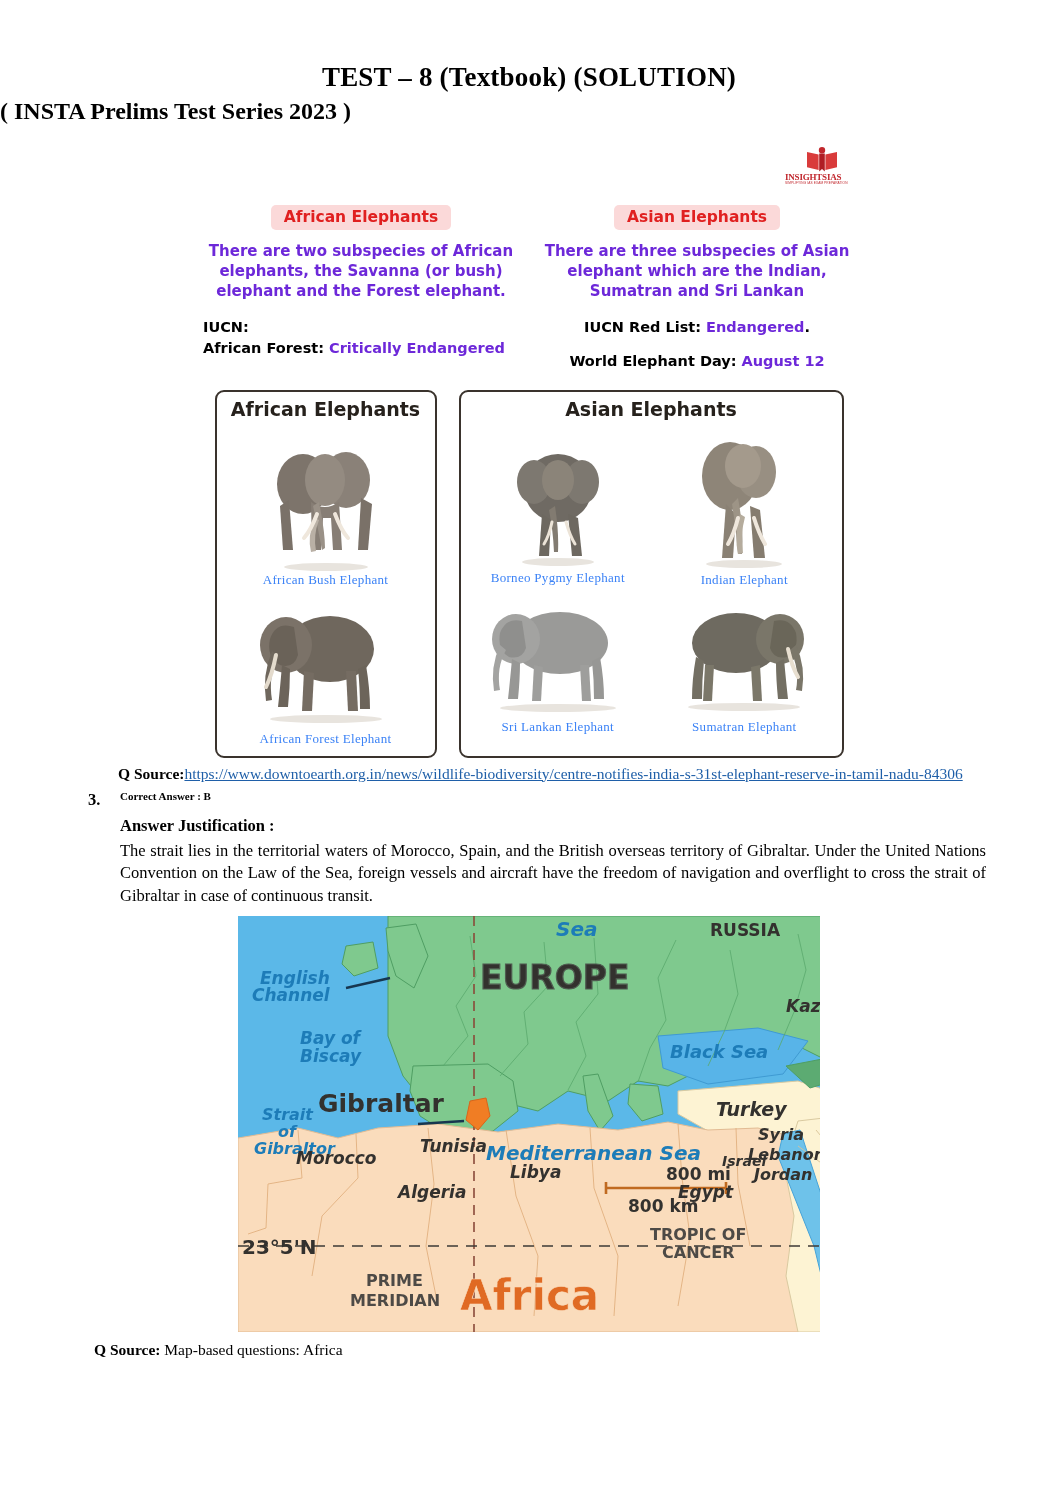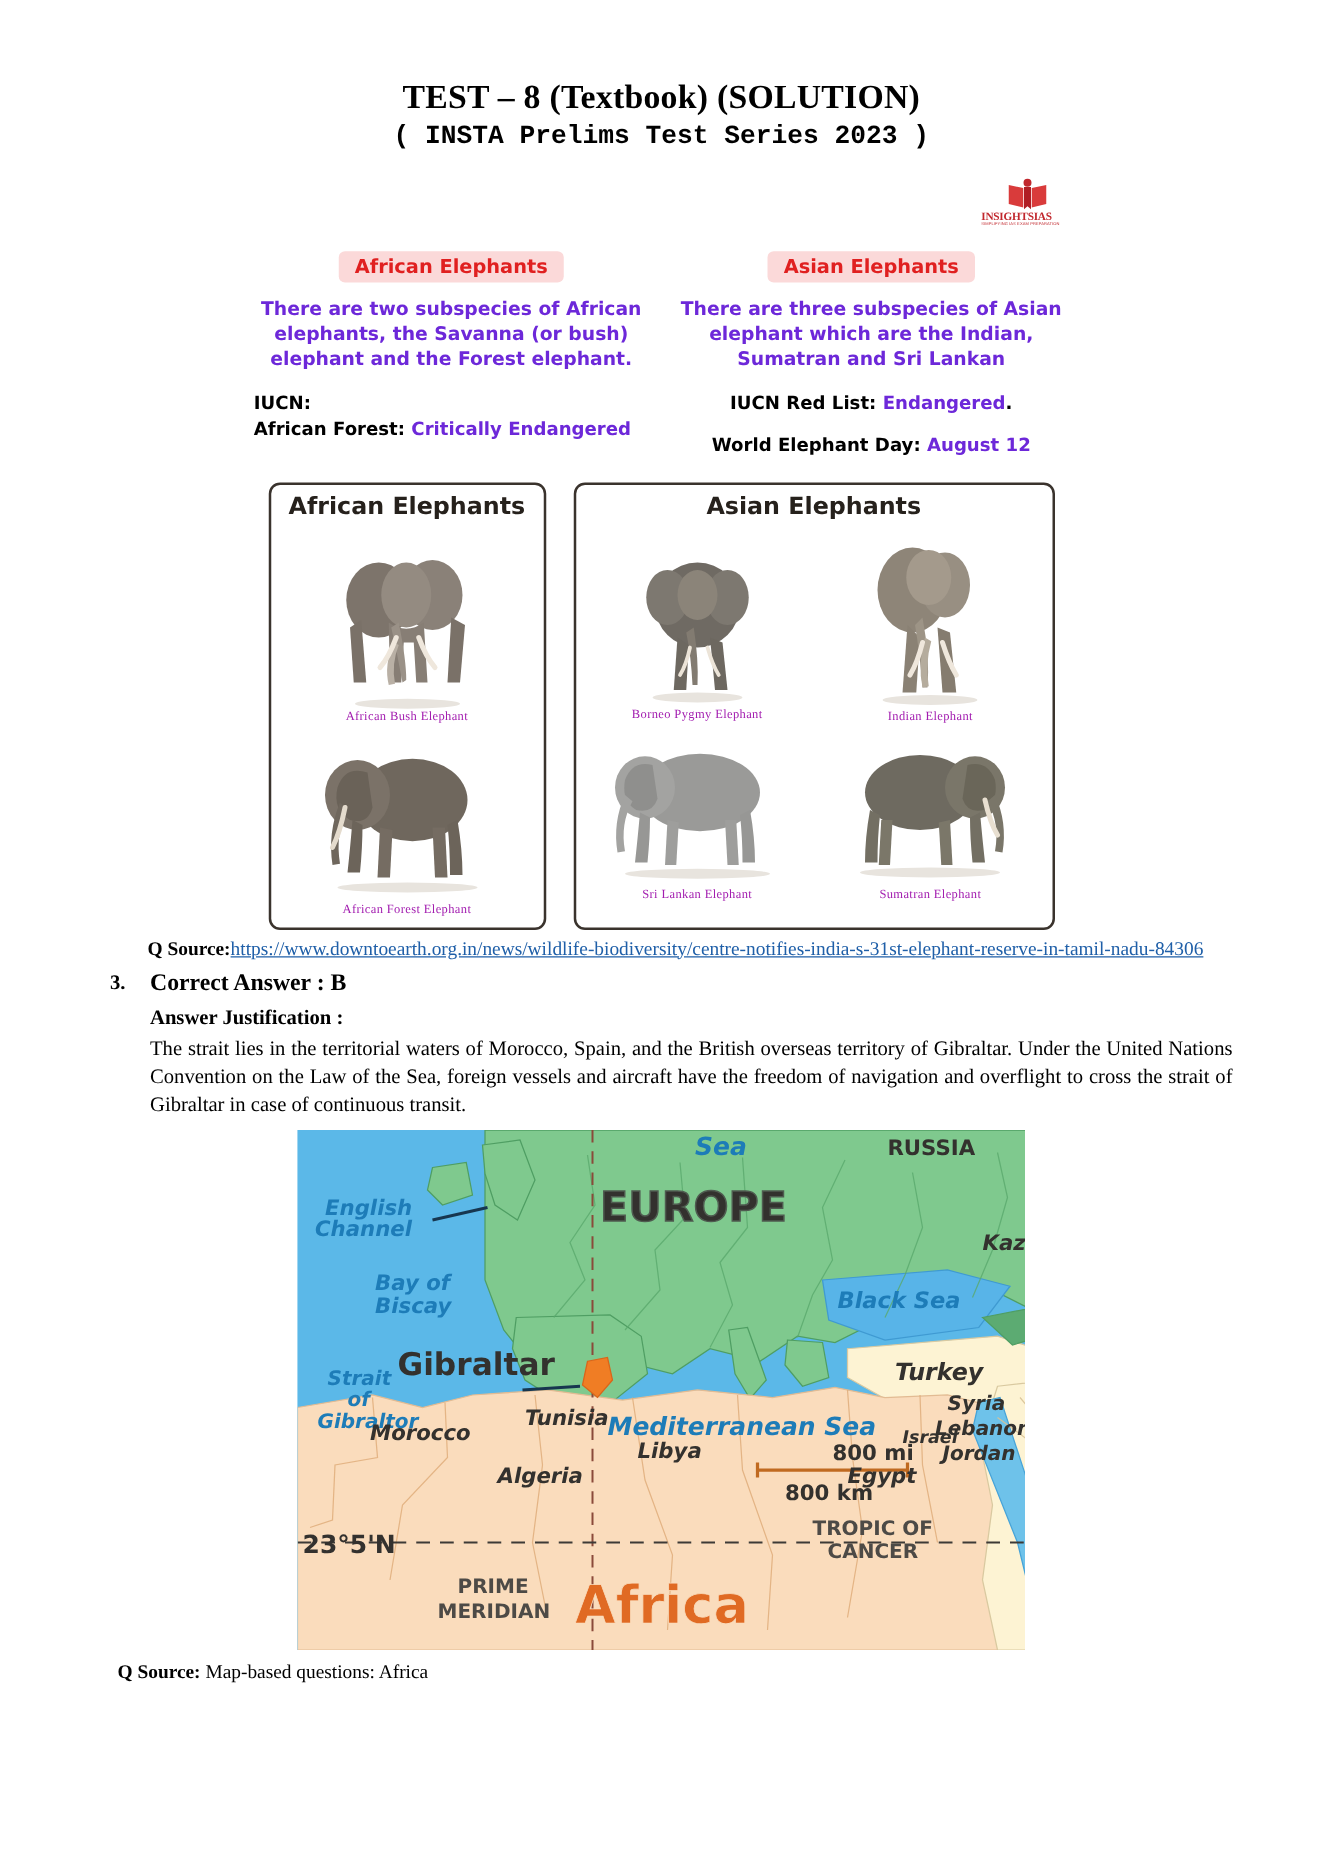--- a/index.html
+++ b/index.html
@@ -19,24 +19,23 @@
   
   .doc-title {
     text-align: center;
     font-family: "Liberation Serif", serif;
     font-weight: bold;
     font-size: 27px;
     letter-spacing: 0.2px;
     margin-top: 62px;
   }
   .doc-subtitle {
-    text-align: center;
-    font-family: Liberation Mono, monospace;
-    font-weight: bold;
-    font-size: 21px;
+    font-family: Liberation Serif, serif;
+    font-weight: bold;
+    font-size: 24px;
     margin-top: 5px;
   }
 
   
   .infographic {
     position: relative;
     width: 660px;
     margin: 18px auto 0 auto;
     font-family: "DejaVu Sans", sans-serif;
   }
@@ -138,22 +137,22 @@
     font-weight: bold;
     color: #26211c;
     margin-bottom: 2px;
   }
   .panel-grid { display: flex; flex-wrap: wrap; }
   .cell { text-align: center; }
   .panel.african .cell { width: 100%; }
   .panel.asian .cell { width: 50%; }
   .cell-cap {
     font-family: "Liberation Serif", serif;
-    font-size: 10px;
-    color: #a21caf;
+    font-size: 13px;
+    color: #3b82f6;
     letter-spacing: 0.3px;
     margin-top: -2px;
     padding-bottom: 5px;
   }
   .eleph-art { display: block; margin: 0 auto; }
 
   
   .qsource {
     font-family: "Liberation Serif", serif;
     font-size: 15.5px;
@@ -161,21 +160,21 @@
     margin: 6px 0 0 0;
     padding-left: 118px;
     padding-right: 70px;
   }
   .qsource b { font-weight: bold; }
   .qsource .link { color: #1f5fa8; text-decoration: underline; word-break: break-all; }
 
   .answer-block { margin-top: 6px; padding-left: 88px; padding-right: 72px; }
   .ans-row { display: flex; font-family: "Liberation Serif", serif; }
   .ans-num { width: 32px; font-weight: bold; font-size: 16.5px; }
-  .ans-head { font-weight: bold; font-size: 19px; }
+  .ans-head { font-weight: bold; font-size: 11px; }
   .ans-sub { font-weight: bold; font-size: 16.5px; margin-top: 6px; margin-left: 32px; }
   .ans-para {
     font-size: 16.5px;
     line-height: 1.38;
     margin-top: 4px;
     margin-left: 32px;
     text-align: justify;
   }
 
   

